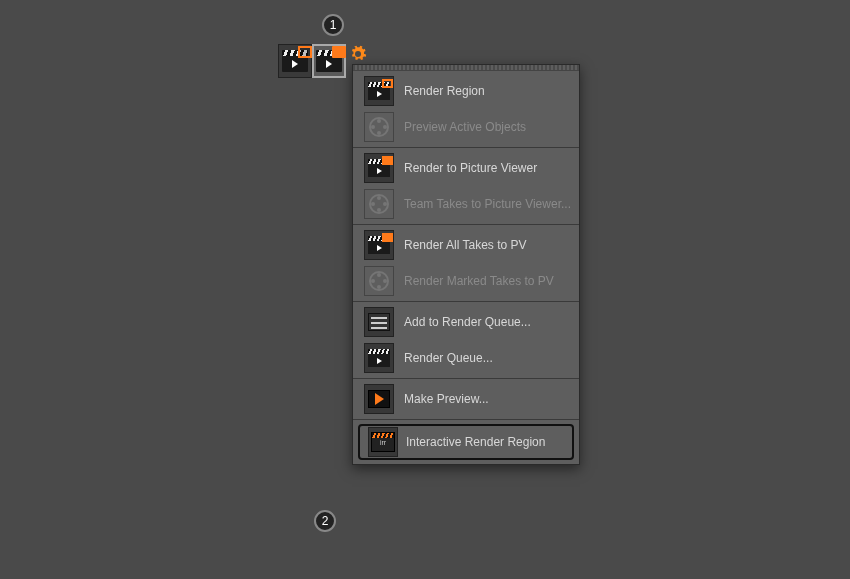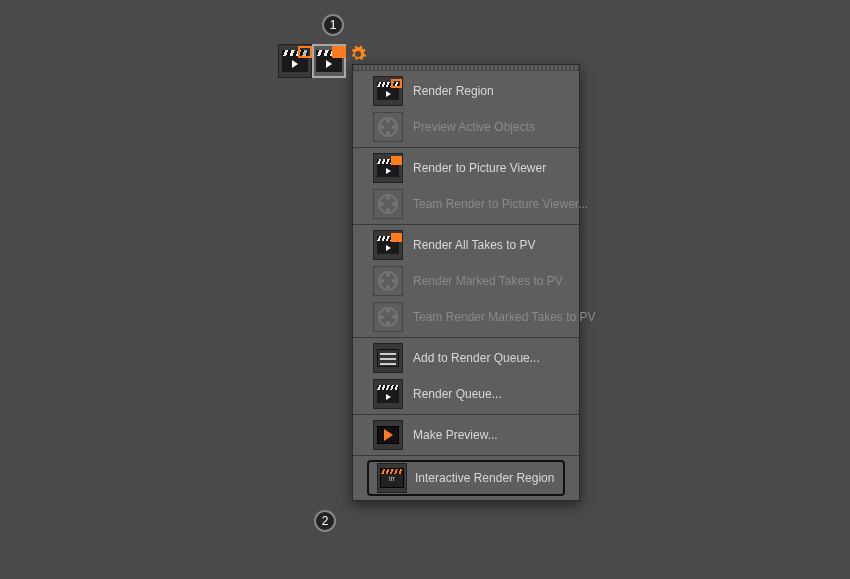--- a/index.html
+++ b/index.html
@@ -123,21 +123,21 @@
     border: 1px solid #2a2a2a;
     box-shadow: 0 4px 12px rgba(0,0,0,0.5);
   }
   .menu-grip {
     height: 6px;
     background: repeating-linear-gradient(90deg, #4a4a4a 0 2px, #5e5e5e 2px 4px);
     border-bottom: 1px solid #444;
   }
   .menu-section {
     border-bottom: 1px solid #3a3a3a;
-    padding: 2px 12px;
+    padding: 2px 3px;
   }
   .menu-section:last-child { border-bottom: none; }
   .menu-item {
     display: flex;
     align-items: center;
     height: 36px;
     padding: 0 8px;
     gap: 10px;
     cursor: default;
   }
@@ -295,21 +295,21 @@
     <div class="menu-item disabled">
       <div class="micon">
         <div class="reel-icon"><svg viewBox="0 0 24 24">
               <circle cx="12" cy="12" r="9" fill="none" stroke="#888" stroke-width="2"></circle>
               <circle cx="12" cy="6" r="2" fill="#888"></circle>
               <circle cx="18" cy="12" r="2" fill="#888"></circle>
               <circle cx="12" cy="18" r="2" fill="#888"></circle>
               <circle cx="6" cy="12" r="2" fill="#888"></circle>
             </svg></div>
       </div>
-      <span class="label">Team Render to Picture Viewer...</span>
+      <span class="label">Team Takes to Picture Viewer...</span>
     </div>
   </div>
 
   <div class="menu-section">
     <div class="menu-item">
       <div class="micon">
         <div class="mini-clap">
             <div class="t"></div>
             <div class="b">
               <div class="pt"></div>
@@ -324,32 +324,20 @@
         <div class="reel-icon"><svg viewBox="0 0 24 24">
               <circle cx="12" cy="12" r="9" fill="none" stroke="#888" stroke-width="2"></circle>
               <circle cx="12" cy="6" r="2" fill="#888"></circle>
               <circle cx="18" cy="12" r="2" fill="#888"></circle>
               <circle cx="12" cy="18" r="2" fill="#888"></circle>
               <circle cx="6" cy="12" r="2" fill="#888"></circle>
             </svg></div>
       </div>
       <span class="label">Render Marked Takes to PV</span>
     </div>
-    <div class="menu-item disabled">
-      <div class="micon">
-        <div class="reel-icon"><svg viewBox="0 0 24 24">
-              <circle cx="12" cy="12" r="9" fill="none" stroke="#888" stroke-width="2"></circle>
-              <circle cx="12" cy="6" r="2" fill="#888"></circle>
-              <circle cx="18" cy="12" r="2" fill="#888"></circle>
-              <circle cx="12" cy="18" r="2" fill="#888"></circle>
-              <circle cx="6" cy="12" r="2" fill="#888"></circle>
-            </svg></div>
-      </div>
-      <span class="label">Team Render Marked Takes to PV</span>
-    </div>
   </div>
 
   <div class="menu-section">
     <div class="menu-item">
       <div class="micon">
         <div class="queue-icon">
             <div class="l3"></div>
           </div>
       </div>
       <span class="label">Add to Render Queue...</span>

